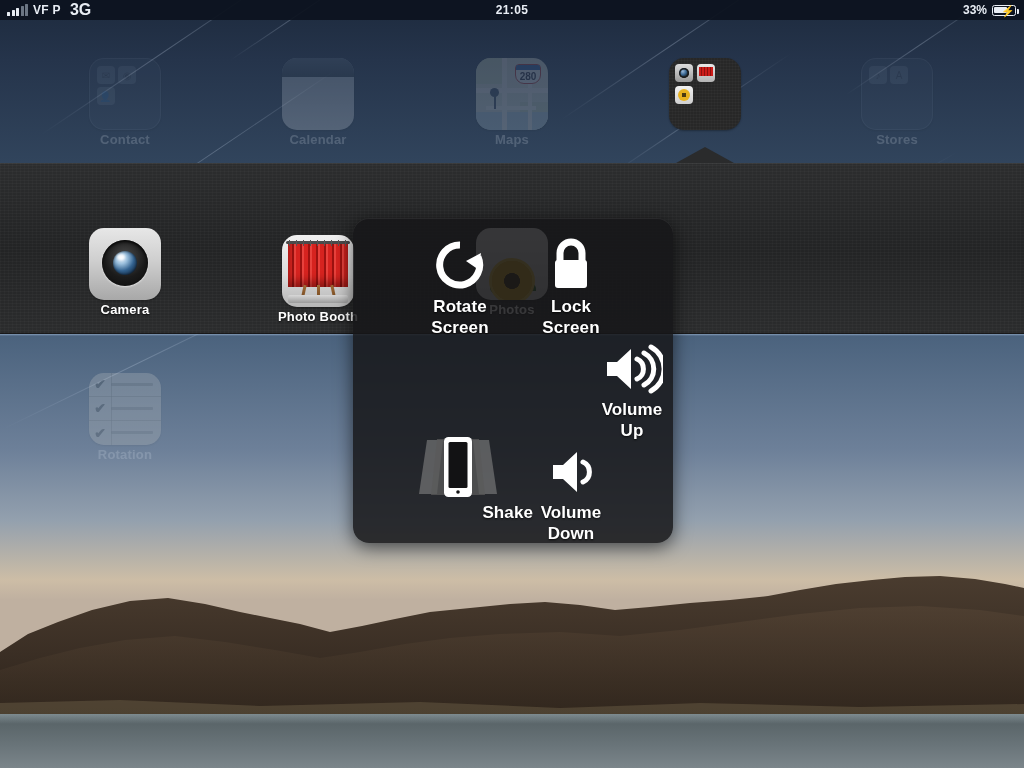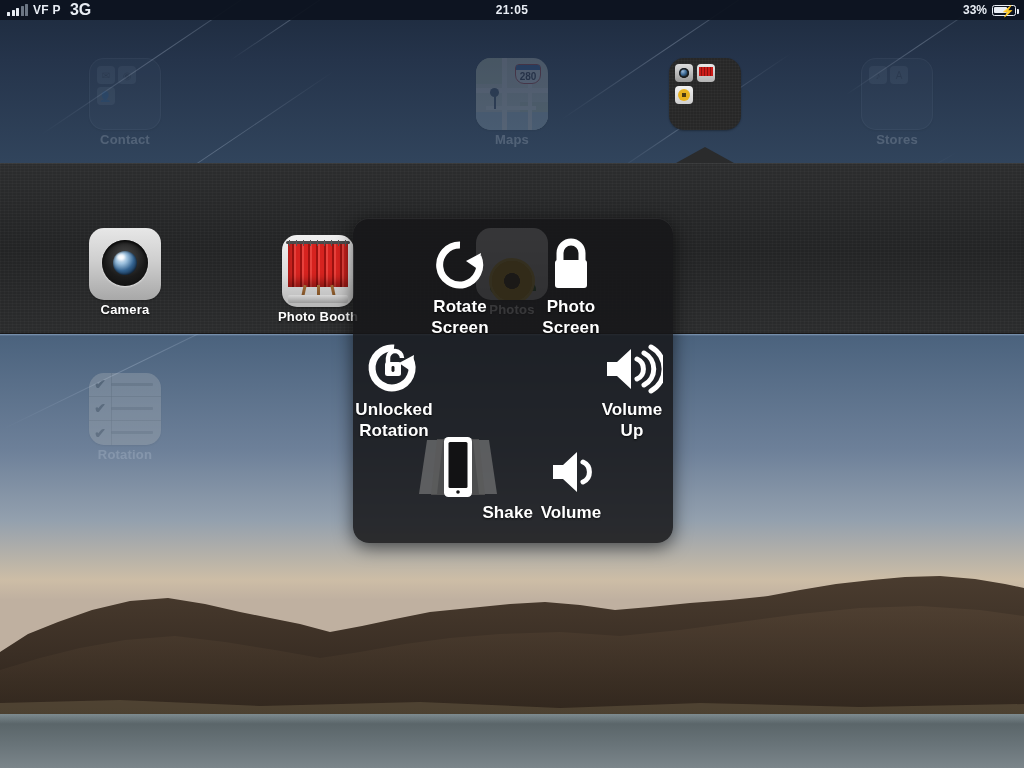--- a/index.html
+++ b/index.html
@@ -437,20 +437,26 @@
 
     <div class="app dimmed" style="left:55px; top:58px;">
       <div class="icon folder-icon">
         <span class="mini">✉</span>
         <span class="mini">◉</span>
         <span class="mini">👤</span>
       </div>
       <div class="label">Contact</div>
     </div>
 
+    <div class="app dimmed" style="left:248px; top:58px;">
+      <div class="icon cal-icon">
+        <div class="cal-top"></div>
+      </div>
+      <div class="label">Calendar</div>
+    </div>
 
     <div class="app dimmed" style="left:442px; top:58px;">
       <div class="icon maps-icon">
         <div class="maps-green" style="left:0;top:0;width:30px;height:26px;"></div>
         <div class="maps-green" style="left:44px;top:44px;width:28px;height:28px;"></div>
         <div class="maps-water" style="left:0;top:54px;width:72px;height:18px;"></div>
         <div class="maps-road" style="left:0;top:30px;width:72px;height:5px;"></div>
         <div class="maps-road" style="left:26px;top:0;width:5px;height:72px;"></div>
         <div class="maps-road" style="left:52px;top:20px;width:4px;height:52px;"></div>
         <div class="maps-road" style="left:10px;top:48px;width:50px;height:4px;"></div>
@@ -554,40 +560,25 @@
     </div>
 
     <div class="at-item" style="left:143px; top:10px;">
       <div class="at-glyph">
         <svg width="50" height="56" viewBox="0 0 50 56">
           <path d="M14,25 L14,17 A11,11 0 0 1 36,17 L36,25" fill="none" stroke="#fff" stroke-width="7"></path>
           <rect x="9" y="24" width="32" height="28" rx="3" fill="#fff"></rect>
         </svg>
       </div>
       <div class="at-label">
-        <div>Photo</div>
+        <div>Lock</div>
         <div>Screen</div>
       </div>
     </div>
 
-    <div class="at-item" style="left:-34px; top:113px;">
-      <div class="at-glyph">
-        <svg width="60" height="54" viewBox="0 0 60 54">
-          <path d="M30,7 A20,20 0 1 0 46,18" fill="none" stroke="#fff" stroke-width="7"></path>
-          <path d="M48,31 L35,22 L50,14 Z" fill="#fff"></path>
-          <path d="M24,22 L24,17 A7,7 0 0 1 38,17" fill="none" stroke="#fff" stroke-width="4.5"></path>
-          <rect x="21" y="21" width="16" height="14" rx="2.5" fill="#fff"></rect>
-          <rect x="27.5" y="25" width="3" height="6" rx="1.4" fill="#1a1a1c"></rect>
-        </svg>
-      </div>
-      <div class="at-label">
-        <div>Unlocked</div>
-        <div>Rotation</div>
-      </div>
-    </div>
 
     <div class="at-item" style="left:204px; top:113px;">
       <div class="at-glyph">
         <svg width="62" height="52" viewBox="0 0 62 52">
           <path d="M6,19 L16,19 L30,6 L30,46 L16,33 L6,33 Z" fill="#fff"></path>
           <path d="M36,16 A11,11 0 0 1 36,36" fill="none" stroke="#fff" stroke-width="5" stroke-linecap="round"></path>
           <path d="M43,10 A18,18 0 0 1 43,42" fill="none" stroke="#fff" stroke-width="5" stroke-linecap="round"></path>
           <path d="M50,4 A25,25 0 0 1 50,48" fill="none" stroke="#fff" stroke-width="5" stroke-linecap="round"></path>
         </svg>
       </div>
@@ -620,17 +611,18 @@
 
     <div class="at-item" style="left:143px; top:216px;">
       <div class="at-glyph">
         <svg width="48" height="52" viewBox="0 0 48 52">
           <path d="M6,19 L16,19 L30,6 L30,46 L16,33 L6,33 Z" fill="#fff"></path>
           <path d="M36,16 A11,11 0 0 1 36,36" fill="none" stroke="#fff" stroke-width="5" stroke-linecap="round"></path>
         </svg>
       </div>
       <div class="at-label">
         <div>Volume</div>
+        <div>Down</div>
       </div>
     </div>
   </div>
 
 </div>
 
 </body></html>

